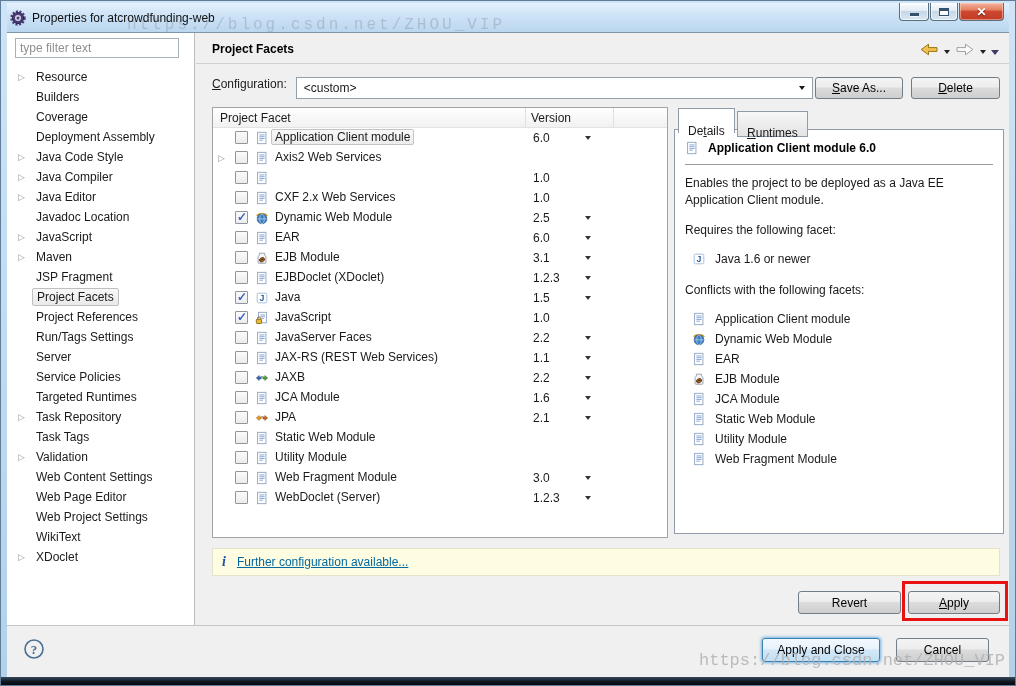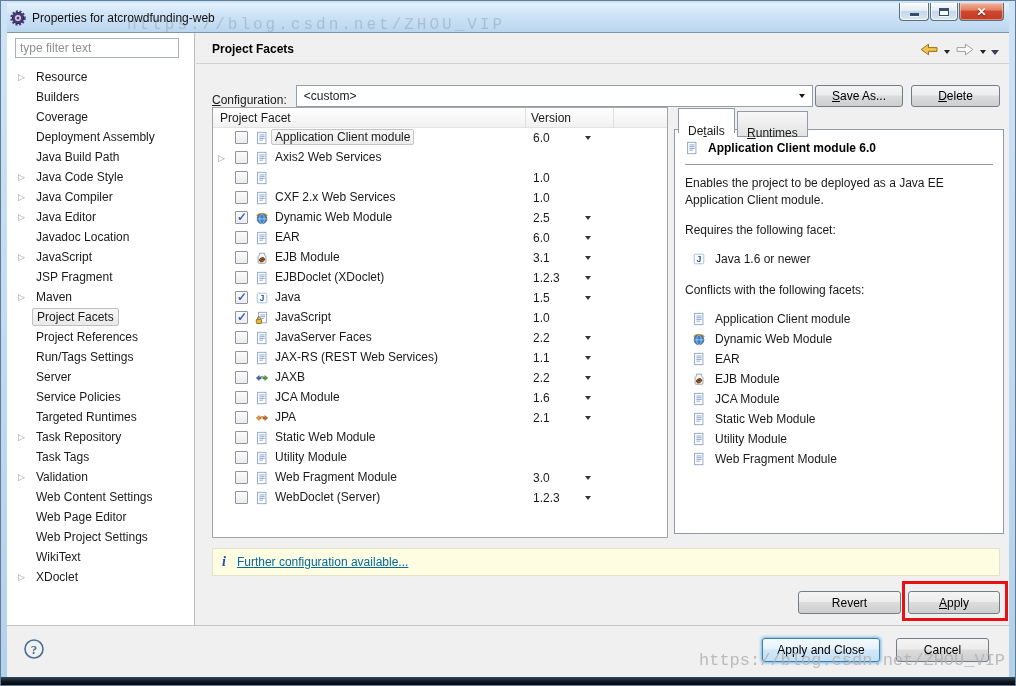--- a/index.html
+++ b/index.html
@@ -39,21 +39,21 @@
 
   
   .main { position:absolute; left:189px; top:0; right:0; height:100%; }
   .page-header { position:absolute; top:0; left:0; right:0; height:31px; border-bottom:1px solid #d0d0d0; }
   .ph-title { position:absolute; left:16px; top:9px; font-weight:bold; color:#000; }
   .nav { position:absolute; right:10px; top:9px; display:flex; align-items:center; gap:5px; }
   .navbtn { display:flex; align-items:center; }
   .dd { width:0; height:0; border-left:3.5px solid transparent; border-right:3.5px solid transparent; border-top:4px solid #222; margin-top:2px; }
   .dd.menu { border-left-width:4.5px; border-right-width:4.5px; border-top:5px solid #433764; }
 
-  .config-row { position:absolute; top:44px; left:16px; right:9px; height:30px; display:flex; align-items:flex-end; }
+  .config-row { position:absolute; top:44px; left:16px; right:9px; height:30px; display:flex; align-items:flex-start; }
   .config-row label { margin-right:9px; }
   .combo { flex:1; height:22px; background:#fff; border:1px solid #93a0ac; display:flex; align-items:center; padding:0 7px; margin-right:2px; }
   .combo-arrow { margin-left:auto; width:0; height:0; border-left:3.5px solid transparent; border-right:3.5px solid transparent; border-top:4px solid #1a1a1a; }
 
   .btn { height:22px; background:linear-gradient(#f4f4f4,#ededed 45%,#dcdcdc 50%,#cecece); border:1px solid #737d87; border-radius:3px;
          font:12px "Liberation Sans",sans-serif; color:#000; text-align:center; cursor:default; }
   .btn.saveas { width:88px; margin-right:8px; } .btn.delete { width:89px; }
 
   
   .facet-table { position:absolute; left:16px; top:74px; width:456px; height:431px; background:#fff; border:1px solid #a3a3a3; }
@@ -155,50 +155,46 @@
           </div>
           <div class="tree-item">
             <span class="expander"></span>
             <span class="tlabel">Coverage</span>
           </div>
           <div class="tree-item">
             <span class="expander"></span>
             <span class="tlabel">Deployment Assembly</span>
           </div>
           <div class="tree-item">
-            <span class="expander"></span>
-            <span class="tlabel">Java Build Path</span>
-          </div>
-          <div class="tree-item">
             <span class="expander show"></span>
             <span class="tlabel">Java Code Style</span>
           </div>
           <div class="tree-item">
             <span class="expander show"></span>
             <span class="tlabel">Java Compiler</span>
           </div>
           <div class="tree-item">
             <span class="expander show"></span>
             <span class="tlabel">Java Editor</span>
           </div>
           <div class="tree-item">
             <span class="expander"></span>
             <span class="tlabel">Javadoc Location</span>
           </div>
           <div class="tree-item">
             <span class="expander show"></span>
             <span class="tlabel">JavaScript</span>
           </div>
           <div class="tree-item">
+            <span class="expander show"></span>
+            <span class="tlabel">Maven</span>
+          </div>
+          <div class="tree-item">
             <span class="expander"></span>
             <span class="tlabel">JSP Fragment</span>
-          </div>
-          <div class="tree-item">
-            <span class="expander show"></span>
-            <span class="tlabel">Maven</span>
           </div>
           <div class="tree-item">
             <span class="expander"></span>
             <span class="tlabel sel">Project Facets</span>
           </div>
           <div class="tree-item">
             <span class="expander"></span>
             <span class="tlabel">Project References</span>
           </div>
           <div class="tree-item">

